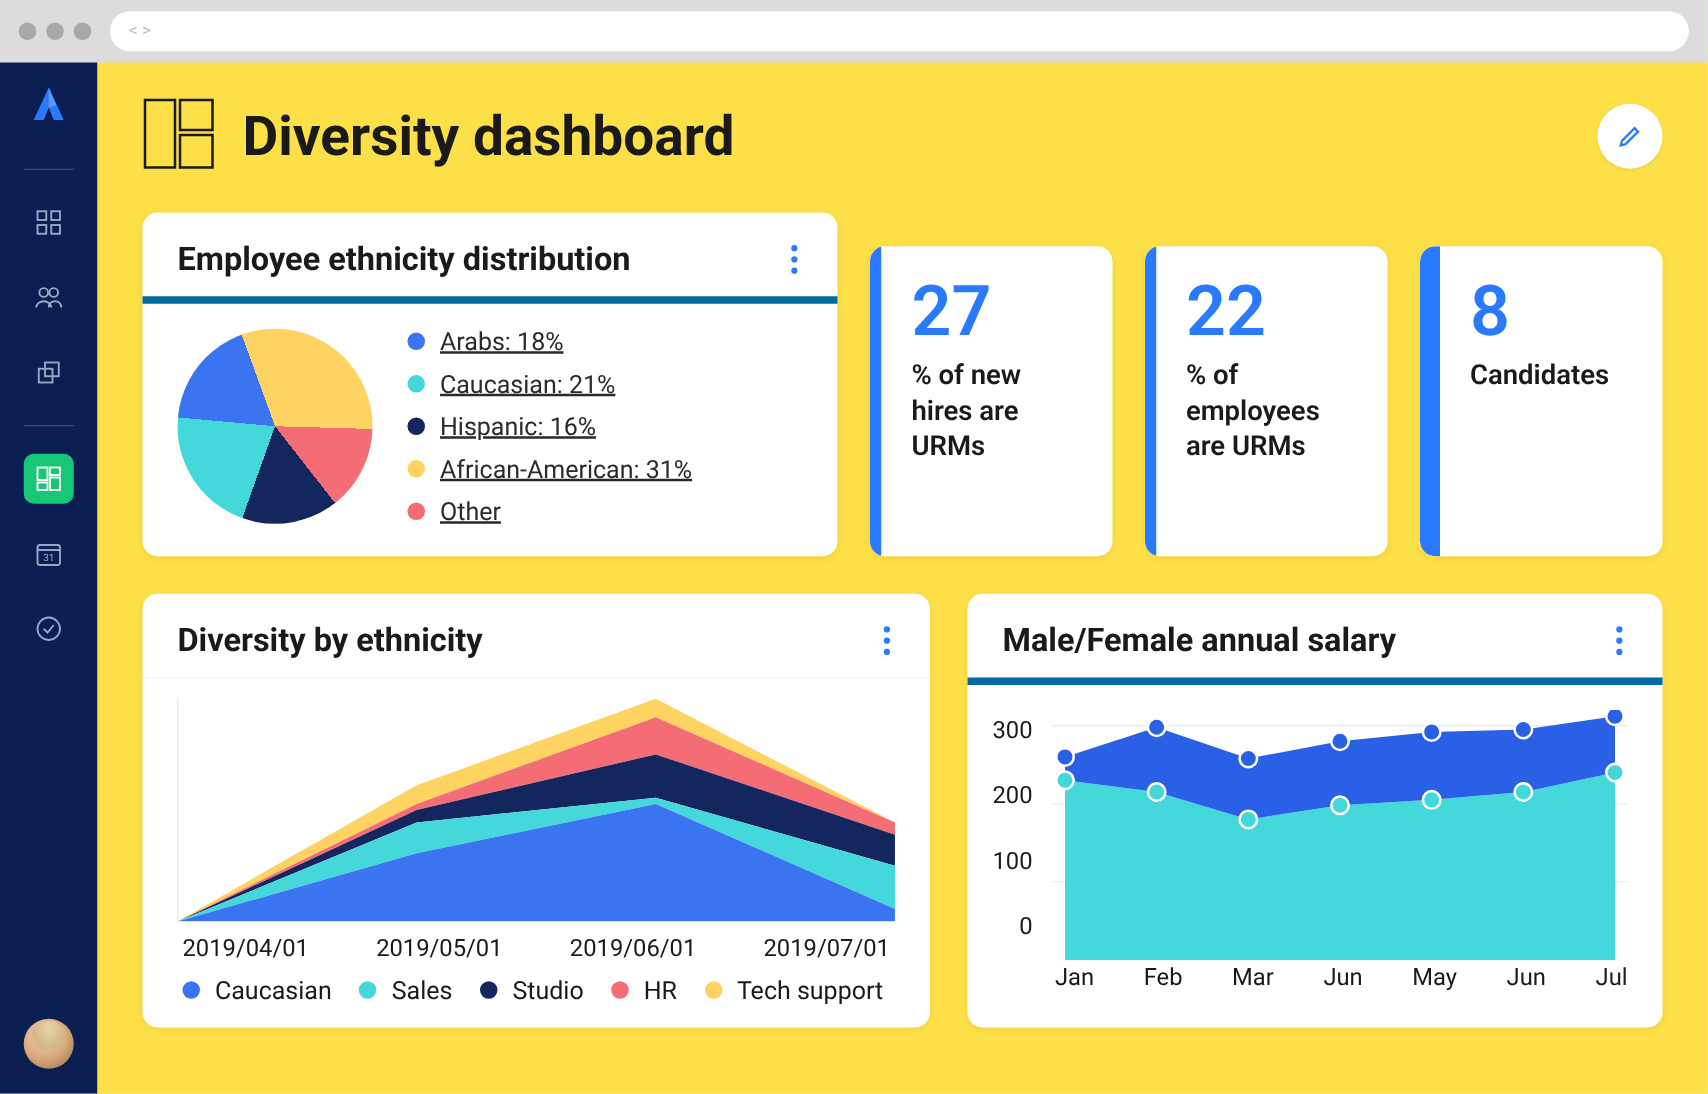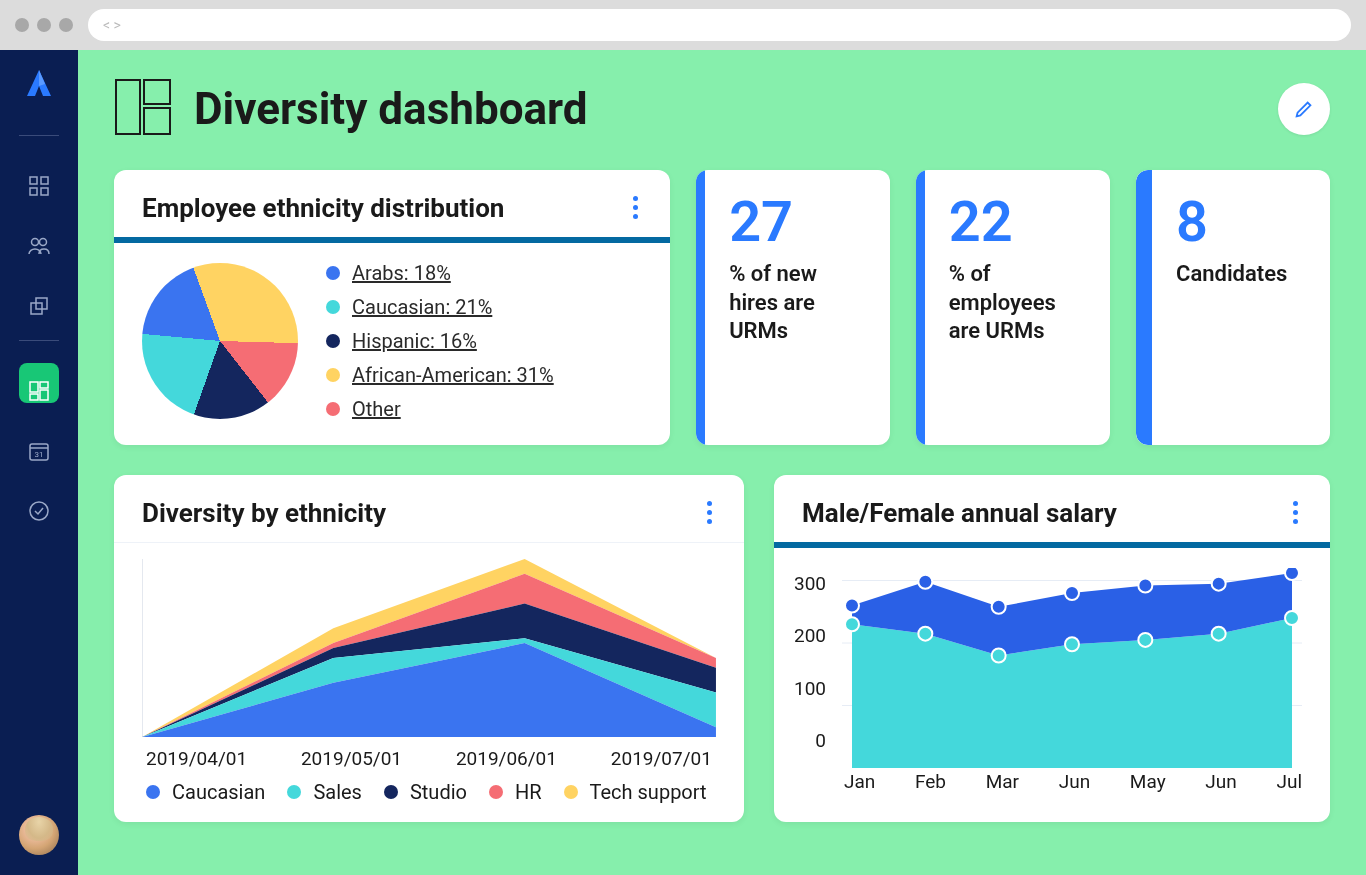--- a/index.html
+++ b/index.html
@@ -53,21 +53,21 @@
   .side-divider {
     width: 40px;
     height: 1px;
     background: #3a4b7a;
     margin: 2px 0;
   }
   .side-icon {
     width: 40px;
     height: 40px;
     display: flex;
-    align-items: flex-end;
+    align-items: center;
     justify-content: center;
     border-radius: 8px;
     cursor: pointer;
   }
   .side-icon svg { width: 24px; height: 24px; stroke: #9aa8c7; fill: none; stroke-width: 1.5; }
   .side-icon.active {
     background: #18c776;
   }
   .side-icon.active svg { stroke: #fff; }
   .avatar {
@@ -83,21 +83,21 @@
   }
   .avatar::after {
     content: "";
     position: absolute;
     top: 2px; left: 6px; right: 6px; bottom: 14px;
     background: radial-gradient(ellipse at 50% 20%, #e8d4a8 0%, #d4b888 60%, transparent 100%);
     border-radius: 50% 50% 40% 40%;
   }
   .main {
     flex: 1;
-    background: #86efac;
+    background: #fde047;
     padding: 28px 36px;
     overflow: hidden;
   }
   .header {
     display: flex;
     align-items: center;
     gap: 22px;
     margin-bottom: 30px;
   }
   .header-icon svg { width: 58px; height: 58px; }
@@ -186,20 +186,21 @@
     height: 14px;
     border-radius: 50%;
     flex-shrink: 0;
   }
   .stat-card {
     flex: 1;
     display: flex;
     overflow: hidden;
     padding: 0;
     min-width: 0;
+    margin-top: 27px;
   }
   .stat-stripe {
     width: 16px;
     background: #2a7aff;
     border-radius: 12px 0 0 12px;
   }
   .stat-body {
     padding: 24px 22px 24px 24px;
   }
   .stat-num {

